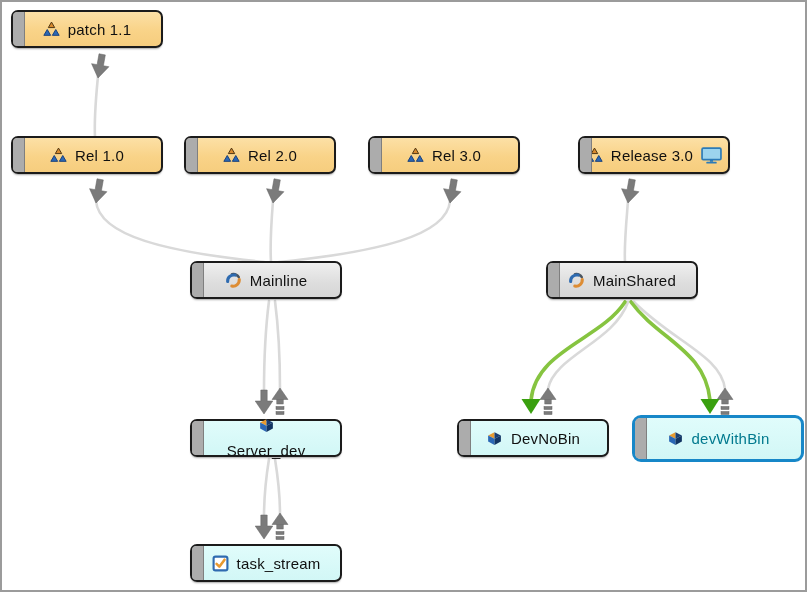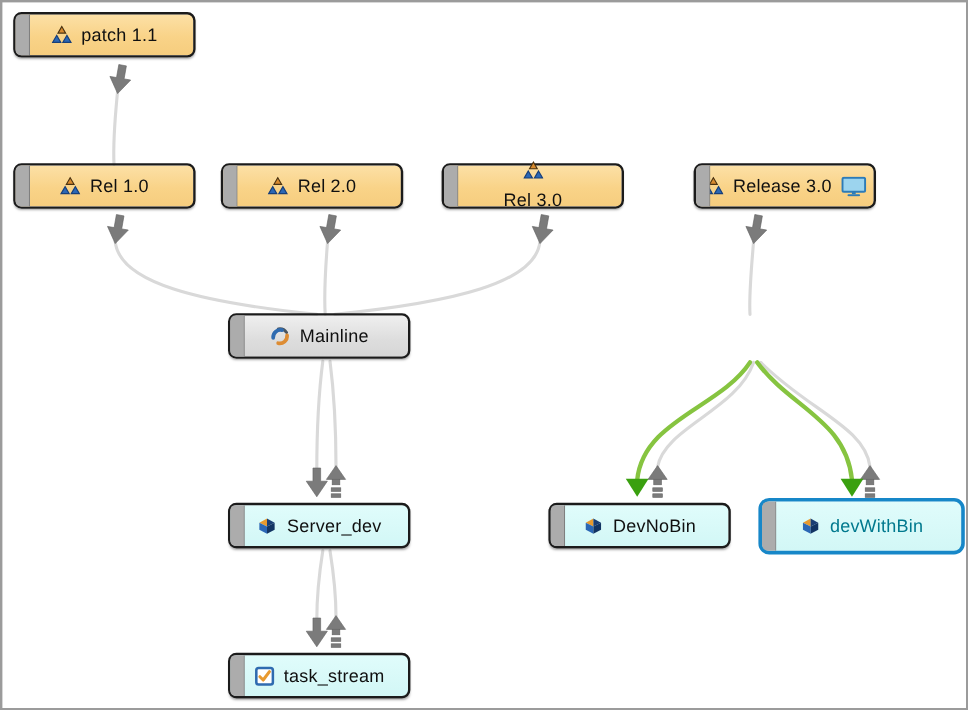--- a/index.html
+++ b/index.html
@@ -43,25 +43,25 @@
     border-radius:9px;
     box-shadow:none;
   }
   .node.selected .label{color:#00798e;}
   .node.selected .tab{border-radius:5px 0 0 5px;}
 
   
   #n-patch11   {left:9px;  top:8px;}
   #n-rel10     {left:9px;  top:134px;}
   #n-rel20     {left:182px;top:134px;}
-  #n-rel30     {left:366px;top:134px;flex-direction:column;}
+  #n-rel30     {left:366px;top:134px;}
   #n-release30 {left:544px;top:134px;margin-left:32px;}
   #n-mainline  {left:188px;top:259px;}
   #n-mainshared{left:544px;top:259px;}
-  #n-serverdev {left:188px;top:417px;}
+  #n-serverdev {left:188px;top:417px;flex-direction:column;}
   #n-devnobin  {left:455px;top:417px;}
   #n-devwithbin{left:630px;top:413px;}
   #n-taskstream{left:188px;top:542px;}
 </style>
 </head>
 <body>
 
 <div id="canvas">
 
   <svg id="edges" width="807" height="592" viewBox="0 0 807 592" aria-hidden="true">
@@ -190,20 +190,31 @@
     <span class="icon">
       <svg width="17" height="17" viewBox="0 0 16 16" fill="none">
           <path d="M6.5 2 A 6.5 6.5 0 0 1 13 4.8" stroke="#4a5560" stroke-width="2.3" stroke-linecap="round"></path>
           <path d="M2.5 9 A 5.8 5.8 0 0 1 9.5 2.9" stroke="#2f6bb0" stroke-width="2.9" stroke-linecap="round"></path>
           <path d="M13.4 7 A 5.8 5.8 0 0 1 6.4 13.2" stroke="#dd8c33" stroke-width="2.9" stroke-linecap="round"></path>
         </svg>
     </span>
     <span class="label">Mainline</span>
   </div>
 
+  <div class="node gray" id="n-mainshared">
+    <span class="tab"></span>
+    <span class="icon">
+      <svg width="17" height="17" viewBox="0 0 16 16" fill="none">
+          <path d="M6.5 2 A 6.5 6.5 0 0 1 13 4.8" stroke="#4a5560" stroke-width="2.3" stroke-linecap="round"></path>
+          <path d="M2.5 9 A 5.8 5.8 0 0 1 9.5 2.9" stroke="#2f6bb0" stroke-width="2.9" stroke-linecap="round"></path>
+          <path d="M13.4 7 A 5.8 5.8 0 0 1 6.4 13.2" stroke="#dd8c33" stroke-width="2.9" stroke-linecap="round"></path>
+        </svg>
+    </span>
+    <span class="label">MainShared</span>
+  </div>
 
   <div class="node cyan" id="n-serverdev">
     <span class="tab"></span>
     <span class="icon">
       <svg width="17" height="17" viewBox="0 0 16 16">
           <polygon points="2,5.2 8,2 8,8.2" fill="#e89a2f"></polygon>
           <polygon points="8,2 14,5.2 8,8.2" fill="#1a3e74"></polygon>
           <polygon points="2,5.2 8,8.2 8,14 2,10.8" fill="#2b67b5"></polygon>
           <polygon points="14,5.2 8,8.2 8,14 14,10.8" fill="#123463"></polygon>
         </svg>

